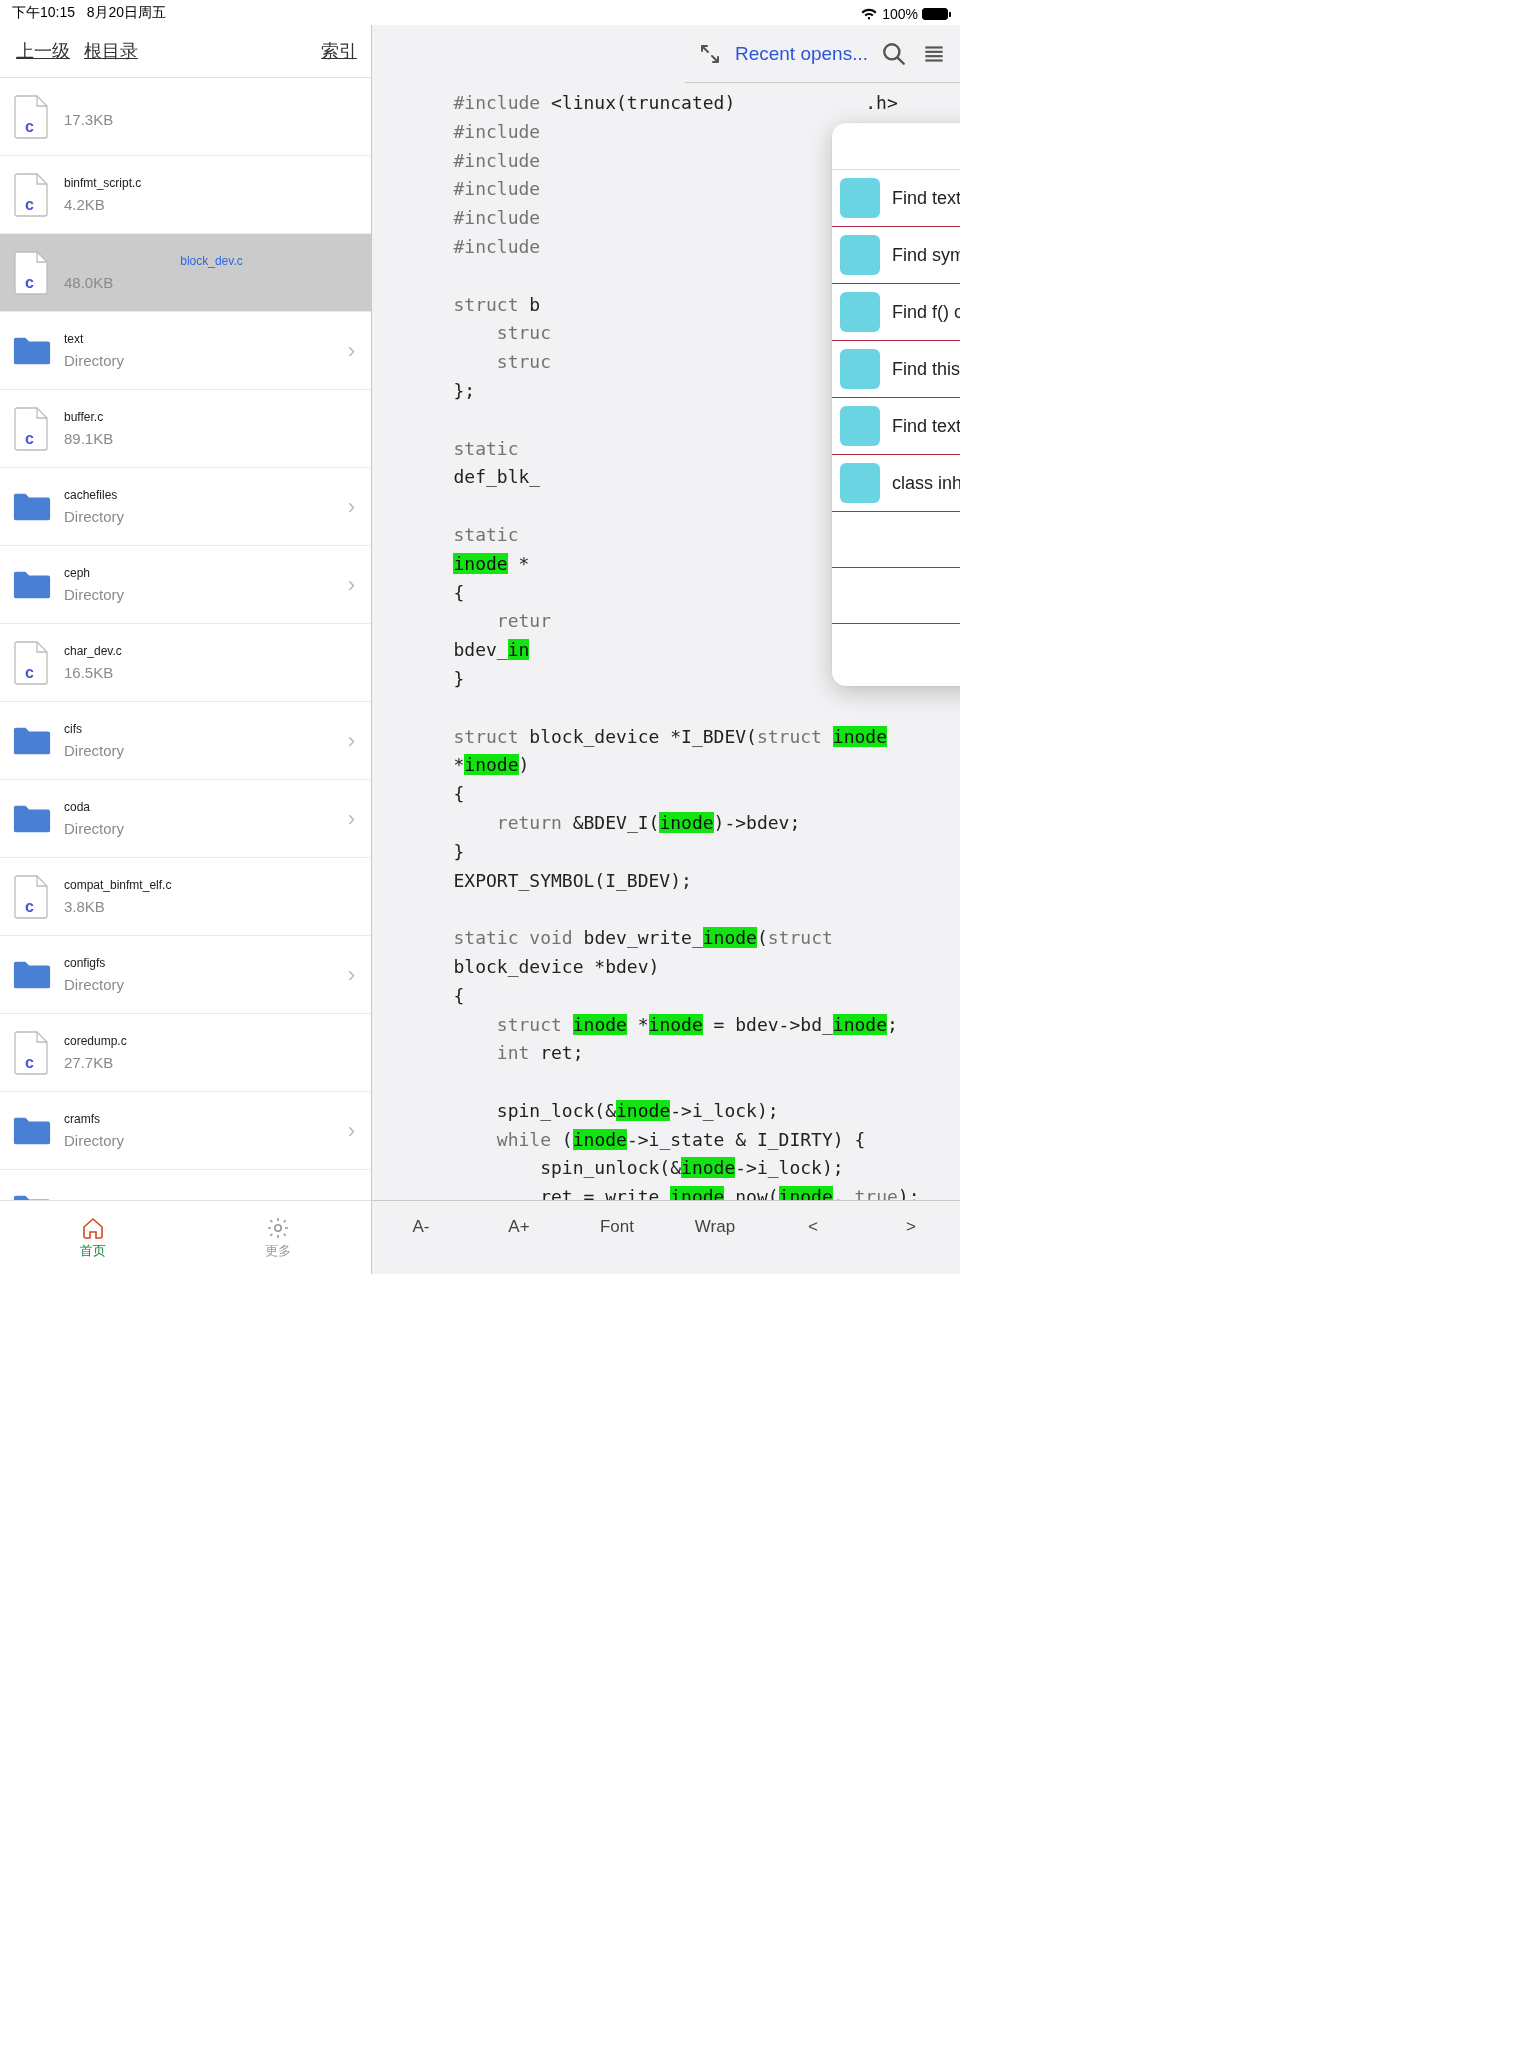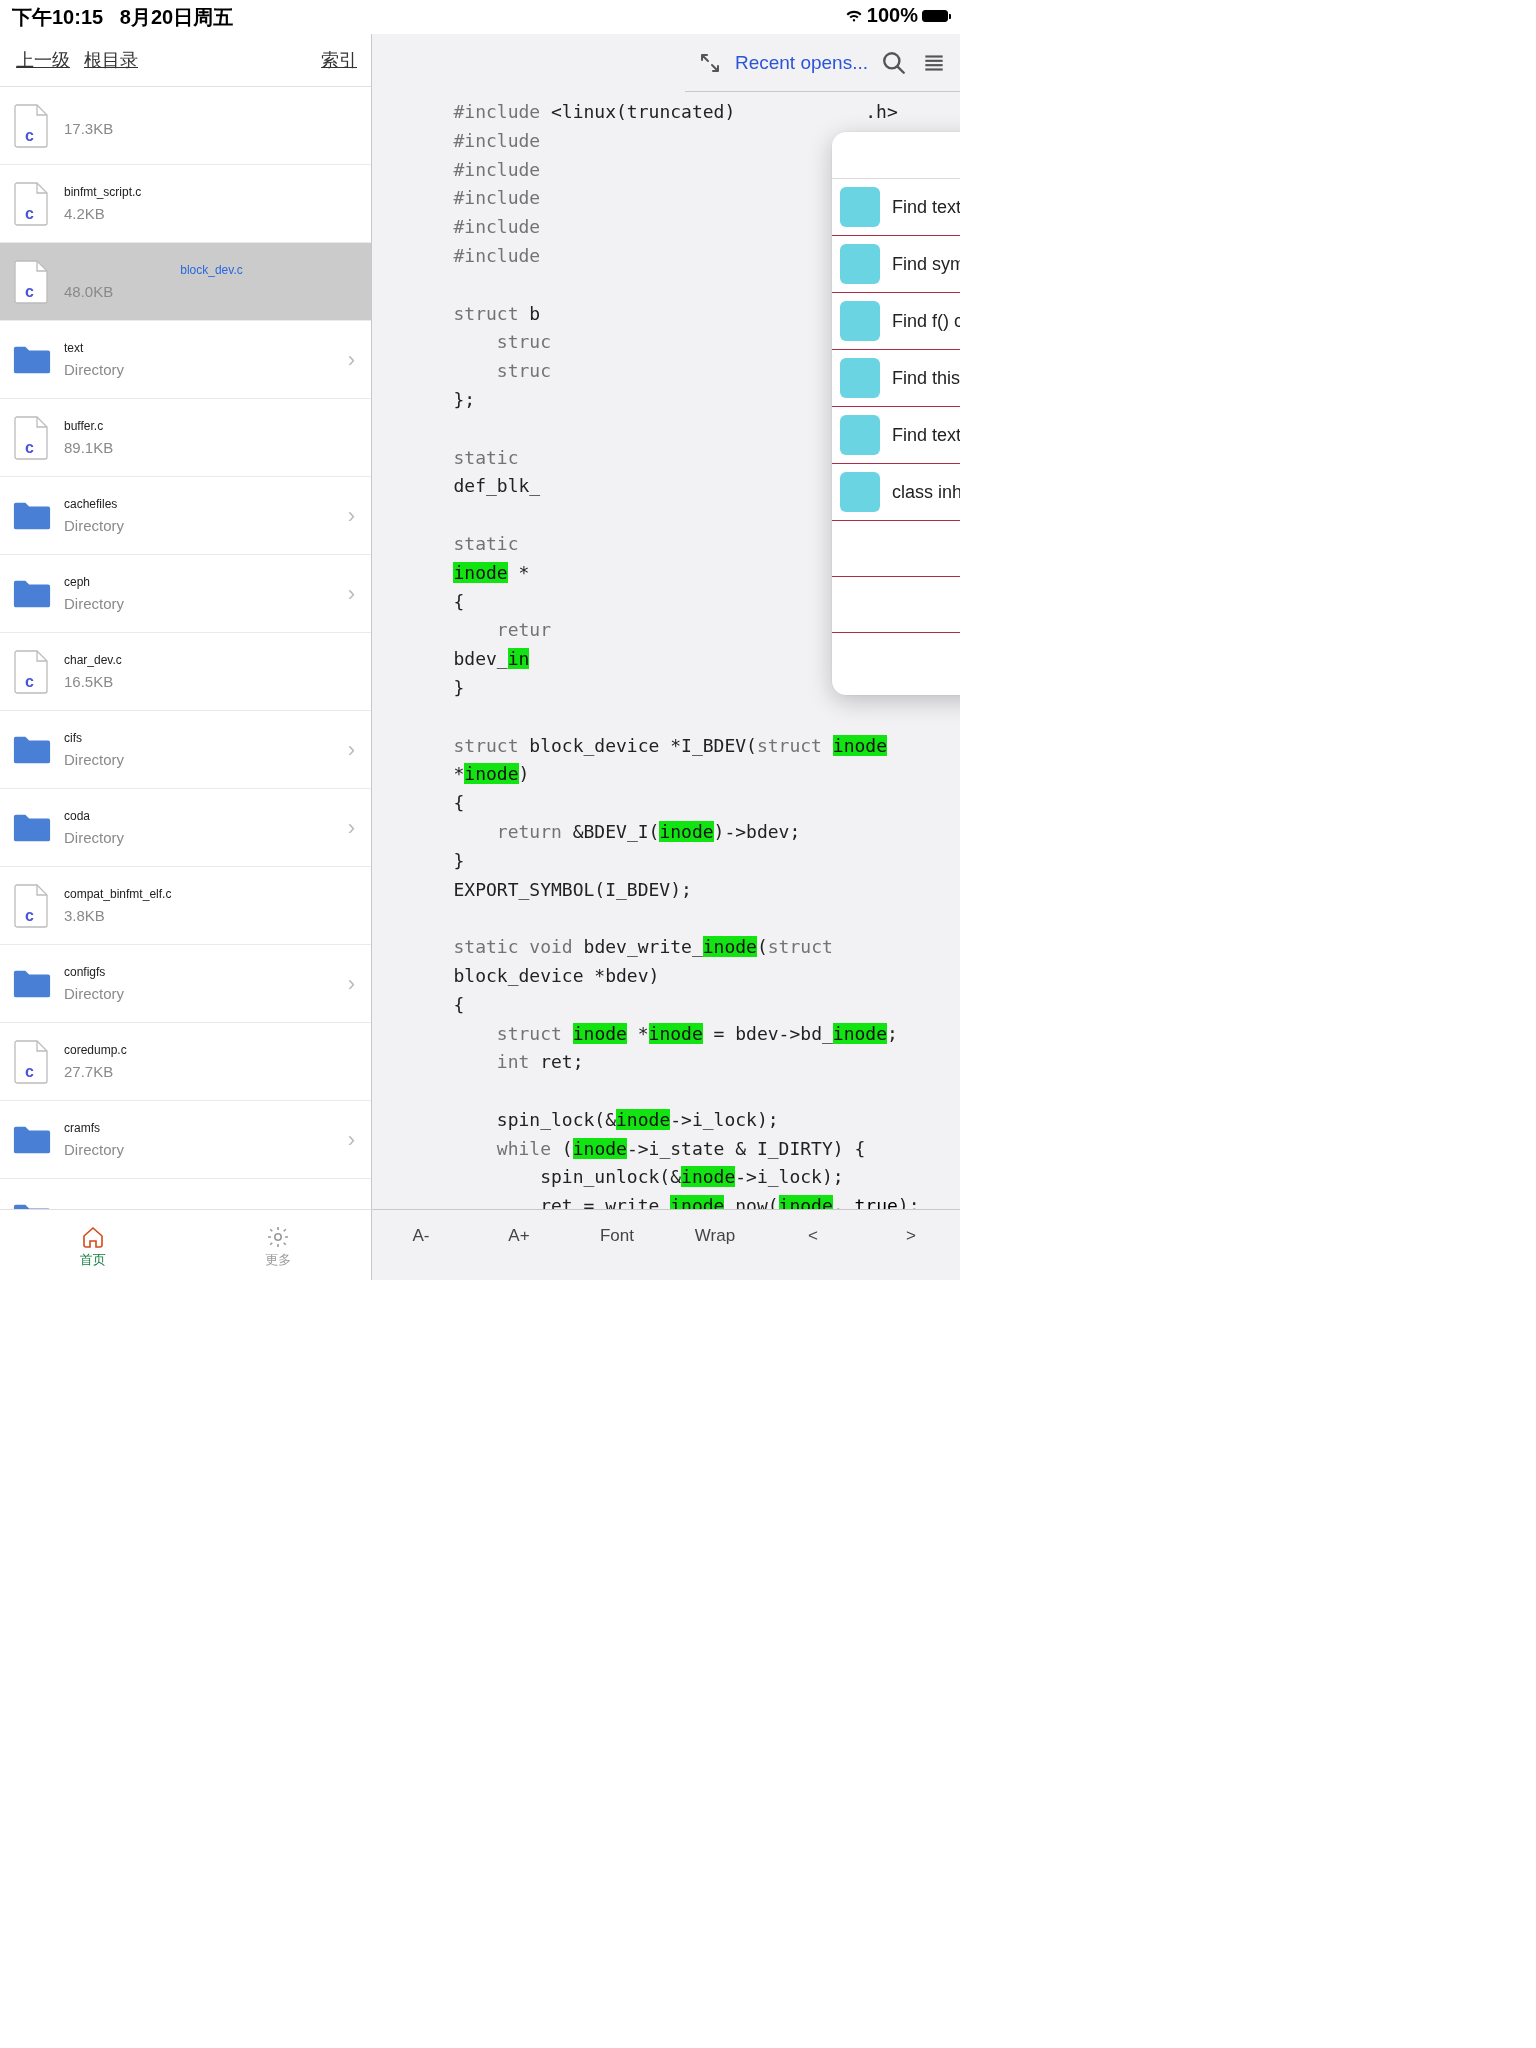--- a/index.html
+++ b/index.html
@@ -7,24 +7,24 @@
     font-family: -apple-system, "Helvetica Neue", Arial, sans-serif;
     width: 960px;
     height: 1280px;
     background: #fff;
     overflow: hidden;
     position: relative;
     font-size: 17px;
   }
   
   .status-bar {
-    display: flex; justify-content: space-between; align-items: flex-start;
+    display: flex; justify-content: space-between; align-items: flex-end;
     padding: 4px 12px 2px 12px;
-    font-size: 20px;
-    font-weight: 700;
+    font-size: 14px;
+    font-weight: 400;
   }
   .status-right { display: flex; align-items: center; gap: 4px; }
   .battery-icon { display: inline-block; width: 26px; height: 12px; border: 1.5px solid #000; border-radius: 3px; background: #000; position: relative; }
   .battery-icon::after { content: ''; position: absolute; right: -4px; top: 3px; width: 2px; height: 5px; background: #000; border-radius: 0 1px 1px 0; }
   .wifi-icon svg { display: block; }
 
   
   .main {
     display: flex;
     height: 1176px;
@@ -96,21 +96,21 @@
     font-family: "Menlo", "Consolas", monospace;
     font-size: 18px;
     line-height: 1.6;
     white-space: pre;
     color: #222;
     background: #f2f2f4;
     overflow: hidden;
   }
   .kw-prep { color: #737373; }
   .hl { background: #12e412; color: #111; }
-  .num-true { color: #000000; }
+  .num-true { color: #737373; }
 
   
   .popover {
     position: absolute;
     left: 460px;
     top: 98px;
     width: 400px;
     background: #fff;
     border-radius: 14px;
     box-shadow: 0 6px 24px rgba(0,0,0,0.22), 0 0 0 0.5px rgba(0,0,0,0.05);

